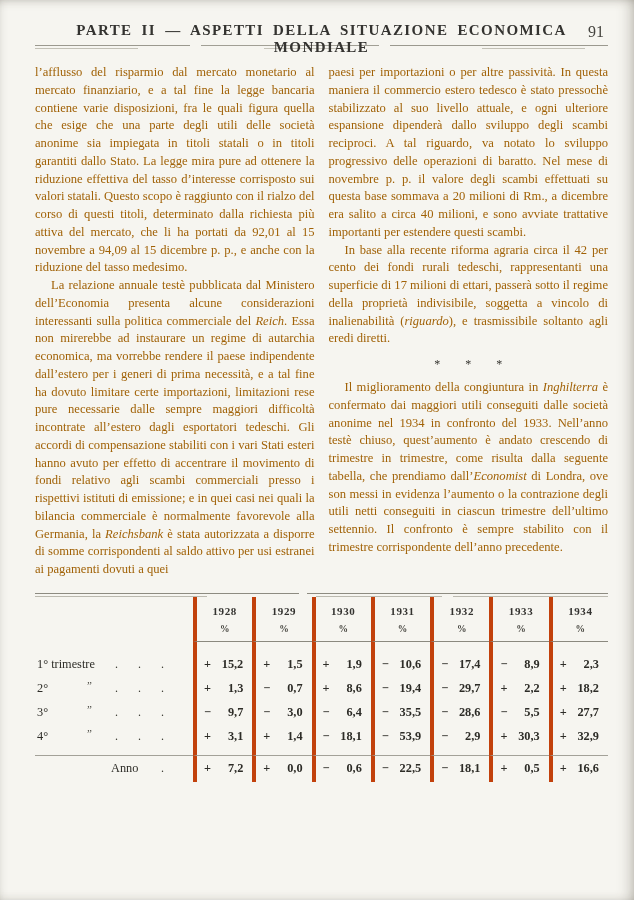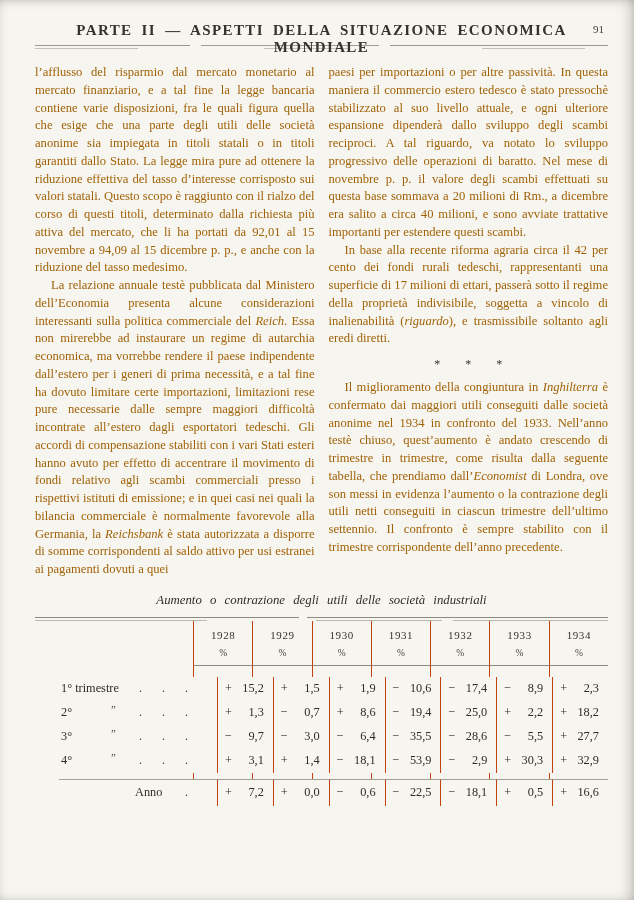--- a/index.html
+++ b/index.html
@@ -19,21 +19,21 @@
       inset 0 8px 12px -10px rgba(70,64,52,.35),
       inset 0 -8px 14px -12px rgba(70,64,52,.25);
   }
   
   .running-head{position:relative;height:16px;}
   .head-title{
     text-align:center;
     font-size:15px;font-weight:bold;letter-spacing:1.4px;word-spacing:4px;
     color:#343330;
   }
-  .head-page{position:absolute;right:4px;top:1px;font-size:11px;color:#45443f;text-align:center;}
+  .head-page{position:absolute;right:4px;top:1px;font-size:16px;color:#45443f;text-align:center;}
   .head-rule{
     margin-top:7px;height:4px;
     background:
       linear-gradient(to right,#9b998f 0 27%,transparent 27% 29%,#a19f95 29% 60%,transparent 60% 62%,#9b998f 62% 100%) 0 0/100% 1px no-repeat,
       linear-gradient(to right,#c2c0b6 0 18%,transparent 18% 40%,#c6c4ba 40% 55%,transparent 55% 78%,#c2c0b6 78% 96%,transparent 96%) 0 3px/100% 1px no-repeat;
   }
   
   .columns{display:flex;gap:14px;margin-top:15px;}
   .col{flex:1 1 0;min-width:0;}
   .para{
@@ -55,30 +55,30 @@
     word-spacing:5px;color:#2e2d28;margin-bottom:9px;
   }
   .tbl-top-rule{
     height:4px;
     background:
       linear-gradient(to right,#8d8b81 0 46%,transparent 46% 47.5%,#8d8b81 47.5% 100%) 0 0/100% 1px no-repeat,
       linear-gradient(to right,#bbb9af 0 30%,transparent 30% 49%,#bbb9af 49% 71%,transparent 71% 73%,#bbb9af 73% 100%) 0 3px/100% 1px no-repeat;
   }
   .tr{display:grid;grid-template-columns:158px repeat(7,1fr);}
   .td{min-width:0;box-sizing:border-box;}
-  .yr,.val{border-left:1px solid #c2410c;}
+  .yr,.val{border-left:4px solid #c2410c;font-weight:bold;}
   .thead .yr{
     text-align:center;padding:8px 0 7px;
     border-bottom:1px solid #8b897f;
   }
   .year{font-size:11px;letter-spacing:.6px;color:#343330;}
   .unit{font-size:9.5px;margin-top:7px;color:#45443e;}
   .tr.gap{height:11px;}
   .tr.gap2{height:6px;}
-  .tr.body{height:24px;margin-left:24px;}
+  .tr.body{height:24px;}
   .val{
     display:flex;justify-content:space-between;align-items:center;
     padding:0 9px 0 7px;font-size:12.3px;color:#2d2c27;
   }
   .sg{flex:0 0 auto;}
   .num{flex:0 0 auto;}
   .lab{position:relative;display:flex;align-items:center;padding-left:2px;}
   .rlab{font-size:12.3px;white-space:nowrap;color:#2d2c27;}
   .ditto{position:absolute;left:52px;top:2px;font-size:11px;color:#45443e;}
   .ditto:empty{display:none;}
@@ -109,21 +109,20 @@
     </section>
     <section class="col">
       <p class="para noindent">paesi per importazioni o per altre passività. In questa maniera il commercio estero tedesco è stato pressochè stabilizzato al suo livello attuale, e ogni ulteriore espansione dipenderà dallo sviluppo degli scambi reciproci. A tal riguardo, va notato lo sviluppo progressivo delle operazioni di baratto. Nel mese di novembre p. p. il valore degli scambi effettuati su questa base sommava a 20 milioni di Rm., a dicembre era salito a circa 40 milioni, e sono avviate trattative importanti per estendere questi scambi.</p>
       <p class="para">In base alla recente riforma agraria circa il 42 per cento dei fondi rurali tedeschi, rappresentanti una superficie di 17 milioni di ettari, passerà sotto il regime della proprietà indivisibile, soggetta a vincolo di inalienabilità (<i>riguardo</i>), e trasmissibile soltanto agli eredi diretti.</p>
       <div class="stars">* * *</div>
       <p class="para">Il miglioramento della congiuntura in <i>Inghilterra</i> è confermato dai maggiori utili conseguiti dalle società anonime nel 1934 in confronto del 1933. Nell’anno testè chiuso, quest’aumento è andato crescendo di trimestre in trimestre, come risulta dalla seguente tabella, che prendiamo dall’<i>Economist</i> di Londra, ove son messi in evidenza l’aumento o la contrazione degli utili netti conseguiti in ciascun trimestre dell’ultimo settennio. Il confronto è sempre stabilito con il trimestre corrispondente dell’anno precedente.</p>
     </section>
   </main>
 
   <section class="table-block">
-    <div class="caption">Aumento o contrazione degli utili delle società industriali</div>
     <div class="tbl-top-rule"></div>
 
     <div class="tbl">
 
       <div class="tr thead">
         <div class="td lab"></div>
         <div class="td yr">
             <div class="year">1928</div>
             <div class="unit">%</div>
           </div>
@@ -216,21 +215,21 @@
         <div class="td val">
             <span class="sg">+</span>
             <span class="num">8,6</span>
           </div>
         <div class="td val">
             <span class="sg">−</span>
             <span class="num">19,4</span>
           </div>
         <div class="td val">
             <span class="sg">−</span>
-            <span class="num">25,0</span>
+            <span class="num">29,7</span>
           </div>
         <div class="td val">
             <span class="sg">+</span>
             <span class="num">2,2</span>
           </div>
         <div class="td val">
             <span class="sg">+</span>
             <span class="num">18,2</span>
           </div>
       </div>

